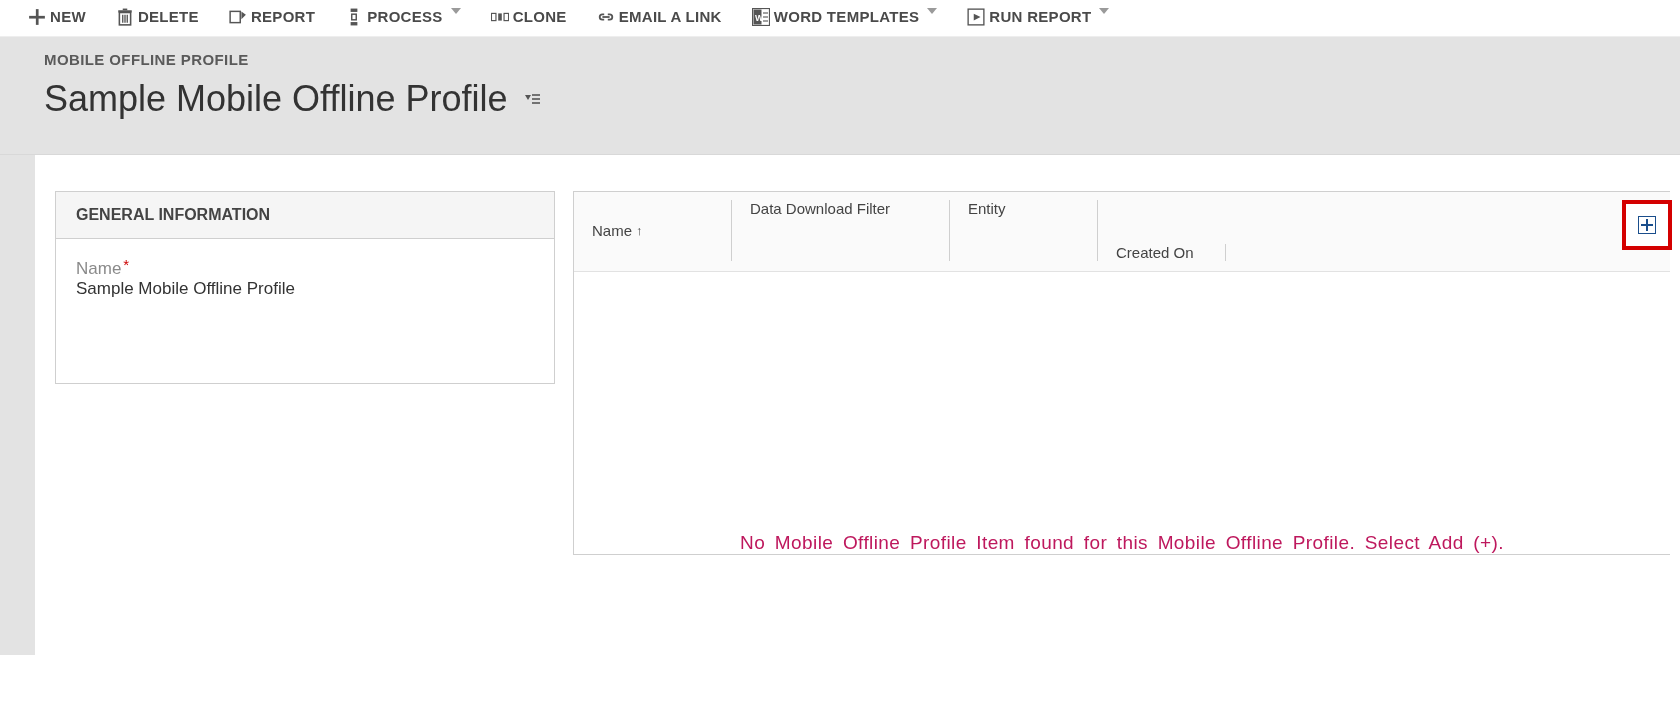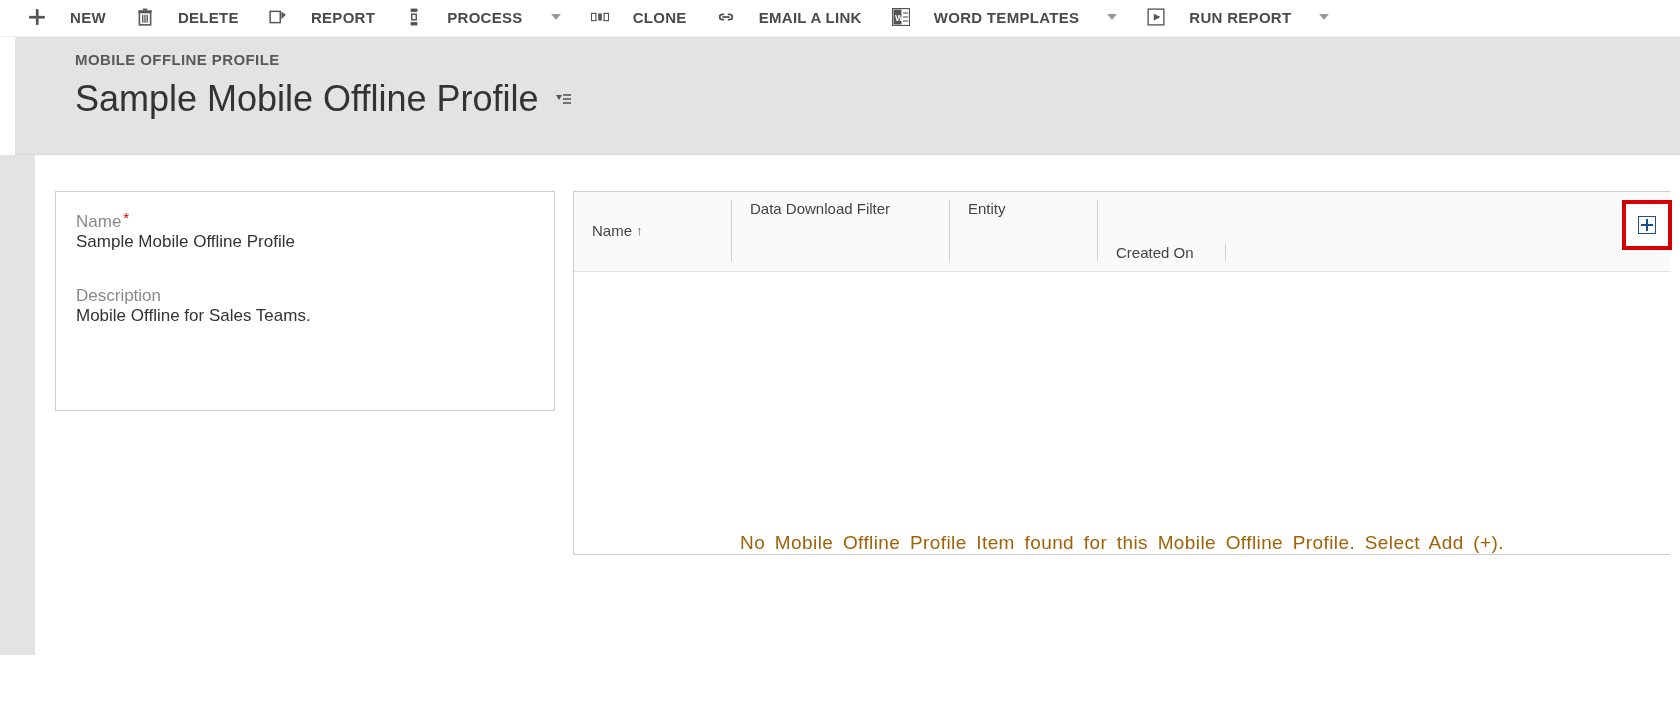--- a/index.html
+++ b/index.html
@@ -15,22 +15,22 @@
   .cmdbar {
     display: flex;
     align-items: center;
     gap: 30px;
     padding: 8px 28px 10px 28px;
     background: #fff;
     border-bottom: 1px solid #eee;
   }
   .cmd {
     display: inline-flex;
-    align-items: center;
-    gap: 24px;
+    align-items: flex-start;
+    gap: 4px;
     font-size: 15px;
     font-weight: 600;
     letter-spacing: 0.3px;
     color: #4a4a4a;
     cursor: pointer;
     user-select: none;
   }
   .cmd .ico { color: #535353; }
   .caret {
     display: inline-block;
@@ -38,23 +38,22 @@
     border-left: 5px solid transparent;
     border-right: 5px solid transparent;
     border-top: 6px solid #9a9a9a;
     margin-left: 4px;
   }
   svg.ico { width: 18px; height: 18px; }
 
   
   .record-header {
     background: #e3e3e3;
-    padding: 14px 0 34px 60px;
+    padding: 14px 0 34px 44px;
     border-bottom: 1px solid #d8d8d8;
-    margin-left: 15px;
   }
   .entity-label {
     font-size: 15px;
     font-weight: 700;
     letter-spacing: 0.4px;
     color: #5a5a5a;
   }
   .record-title-row {
     display: flex;
     align-items: center;
@@ -177,21 +176,21 @@
   .gh-cell:last-child { border-right: 1px solid #cfcfcf; }
   .gh-name { width: 140px; display:flex; align-items:center; gap:4px;}
   .gh-ddf  { width: 200px; }
   .gh-entity { width: 130px; }
   .gh-created { width: 110px; margin-top: 44px; }
   .sort-arrow { font-size: 13px; }
 
   .grid-empty {
     text-align: center;
     font-size: 19px;
-    color: #a16207;
+    color: #be185d;
     padding-top: 260px;
     letter-spacing: 0.4px;
     word-spacing: 4px;
   }
 </style>
 </head>
 <body>
 
 <div class="cmdbar">
 
@@ -288,30 +287,27 @@
         <line x1="10" y1="11" x2="18" y2="11" stroke="#555" stroke-width="1.6"></line>
       </svg>
     </div>
   </div>
 </div>
 
 <div class="body-wrap">
   <div class="body-inner">
 
     <div class="panel panel-general">
+      <div class="panel-header">GENERAL INFORMATION</div>
       <div class="general-body">
         <div class="field-row">
           <div class="field-label">
             <span>Name</span><span class="req-star">*</span>
           </div>
           <div class="field-value">Sample Mobile Offline Profile</div>
-        </div>
-        <div class="field-row">
-          <div class="field-label">Description</div>
-          <div class="field-value">Mobile Offline for Sales Teams.</div>
         </div>
       </div>
     </div>
 
     <div class="panel panel-details">
 
       <div class="add-box">
         <span class="plus"></span>
       </div>
 

